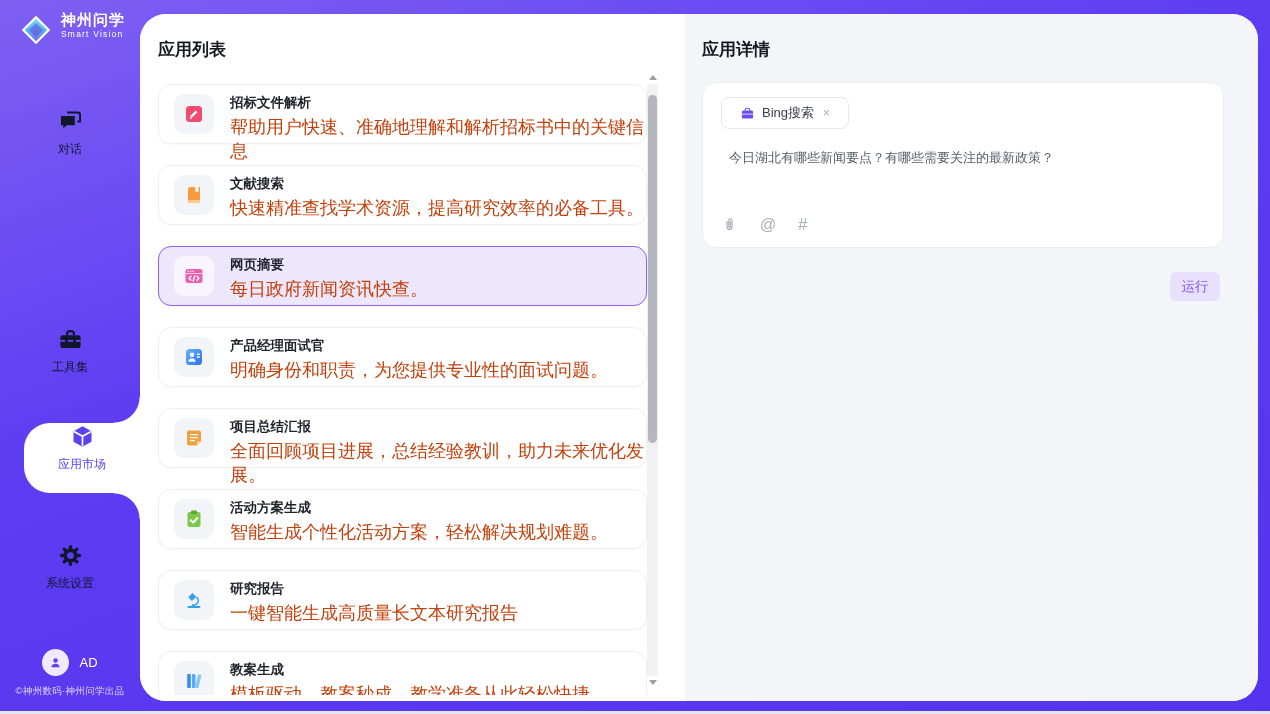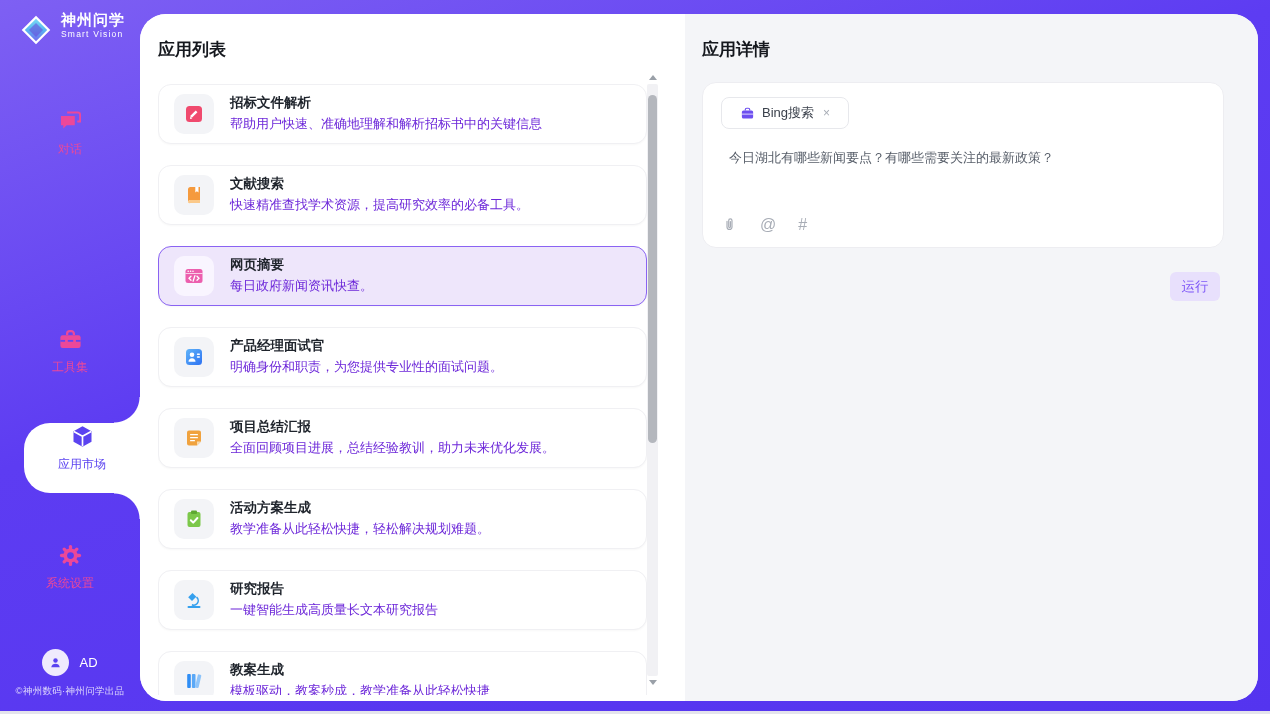--- a/index.html
+++ b/index.html
@@ -7,21 +7,21 @@
     width:1270px;height:714px;overflow:hidden;position:relative;
     font-family:"Liberation Sans","DejaVu Sans",sans-serif;
     background:linear-gradient(160deg,#7e60f3 0%,#5d3cf2 40%,#5434ef 100%);
   }
   
   .sidebar{position:absolute;left:0;top:0;width:140px;height:100%;}
   .logo{position:absolute;top:12px;left:18px;display:flex;align-items:flex-start;gap:7px;color:#fff;}
   .logo-text{line-height:1.05;}
   .logo-title{font-size:15px;font-weight:bold;letter-spacing:1px;}
   .logo-sub{font-size:8.5px;letter-spacing:1.2px;margin-top:2px;}
-  .nav-item{position:absolute;left:0;width:140px;text-align:center;color:#ec4899;cursor:pointer;}
+  .nav-item{position:absolute;left:0;width:140px;text-align:center;color:#0f172a;cursor:pointer;}
   .nav-item svg{display:block;margin:0 auto;}
   .nav-label{font-size:12px;margin-top:6px;}
   .nav-item.active{left:24px;width:116px;top:423px;height:70px;background:#fff;
     border-radius:26px 0 0 26px;color:#5b43f0;padding-top:0;}
   .nav-item.active .inner{}
   .curve{position:absolute;right:0;width:26px;height:26px;}
   .curve-top{top:-26px;background:radial-gradient(circle 26px at 0 0,transparent 25px,#fff 26px);}
   .curve-bottom{bottom:-26px;background:radial-gradient(circle 26px at 0 100%,transparent 25px,#fff 26px);}
   .user{position:absolute;top:649px;left:0;width:140px;display:flex;align-items:center;justify-content:center;gap:10px;color:#fff;font-size:13px;}
   .avatar{width:27px;height:27px;border-radius:50%;background:#efeafd;display:flex;align-items:center;justify-content:center;}
@@ -31,21 +31,21 @@
   .left-col{width:545px;background:#fff;position:relative;flex-shrink:0;}
   .right-col{flex:1;position:relative;background:#f4f5f8;}
   .panel-title{position:absolute;top:24px;left:18px;font-size:17px;font-weight:bold;color:#15181e;}
   
   .list{position:absolute;top:70px;left:18px;width:489px;bottom:6px;overflow:hidden;display:flex;flex-direction:column;gap:21px;}
   .app-card{position:relative;height:58px;flex:0 0 58px;border:1px solid #f0f0f3;border-radius:13px;background:#fff;box-shadow:0 1px 2px rgba(20,20,40,.03);cursor:pointer;}
   .app-card.selected{background:#eee6fb;border-color:#8a63f2;}
   .app-icon{position:absolute;left:15px;top:9px;width:40px;height:40px;border-radius:10px;background:#f3f4f7;display:flex;align-items:center;justify-content:center;}
   .app-card.selected .app-icon{background:#f9f5ff;}
   .app-name{position:absolute;left:71px;top:9px;font-size:13.5px;font-weight:bold;color:#1f242c;}
-  .app-desc{position:absolute;left:71px;top:30px;font-size:13px;color:#6d28d9;}
+  .app-desc{position:absolute;left:71px;top:30px;font-size:18px;color:#c2410c;}
   
   .scrollbar{position:absolute;top:70px;bottom:25px;left:507px;width:11px;background:#f1f1f4;border-radius:2px;}
   .sb-thumb{position:absolute;top:11px;left:1px;right:1px;height:348px;background:#b4b7bd;border-radius:5px;cursor:grab;}
   .sb-arrow{position:absolute;left:1.5px;width:0;height:0;border-left:4px solid transparent;border-right:4px solid transparent;}
   .sb-up{top:-9px;border-bottom:5px solid #9aa0a8;}
   .sb-down{bottom:-9px;border-top:5px solid #9aa0a8;}
   
   .detail-card{position:absolute;left:17px;top:68px;width:520px;height:164px;background:#fff;border:1px solid #ededf1;border-radius:14px;}
   .chip{position:absolute;left:18px;top:14px;height:30px;display:inline-flex;align-items:center;gap:7px;padding:0 18px;border:1px solid #e7e8ec;border-radius:8px;background:#fff;font-size:13px;color:#3a404b;}
   .chip-close{color:#a7acb5;font-size:12px;margin-left:2px;cursor:pointer;}
@@ -232,21 +232,21 @@
 
       <div class="app-card">
         <span class="app-icon">
           <svg width="22" height="22" viewBox="0 0 22 22">
             <rect x="4.5" y="4" width="13" height="15" rx="2" fill="#7cc84a"></rect>
             <rect x="8" y="2.5" width="6" height="3.6" rx="1" fill="#5ea832"></rect>
             <path d="M7.8 12.2l2.4 2.4 4.2-4.6" stroke="#fff" stroke-width="2" fill="none" stroke-linecap="round" stroke-linejoin="round"></path>
           </svg>
         </span>
         <div class="app-name">活动方案生成</div>
-        <div class="app-desc">教学准备从此轻松快捷，轻松解决规划难题。</div>
+        <div class="app-desc">智能生成个性化活动方案，轻松解决规划难题。</div>
       </div>
 
       <div class="app-card">
         <span class="app-icon">
           <svg width="22" height="22" viewBox="0 0 22 22">
             <path d="M9.5 4l3.8 3.8-4.3 4.3L5.2 8.3z" fill="#35a0ee"></path>
             <path d="M13.5 8.2c1.9 1.6 2.3 4.4.7 6.4-1.3 1.5-3.4 2-5.3 1.2" stroke="#35a0ee" stroke-width="1.6" fill="none"></path>
             <rect x="4.5" y="17" width="13" height="1.9" rx=".95" fill="#35a0ee"></rect>
           </svg>
         </span>

